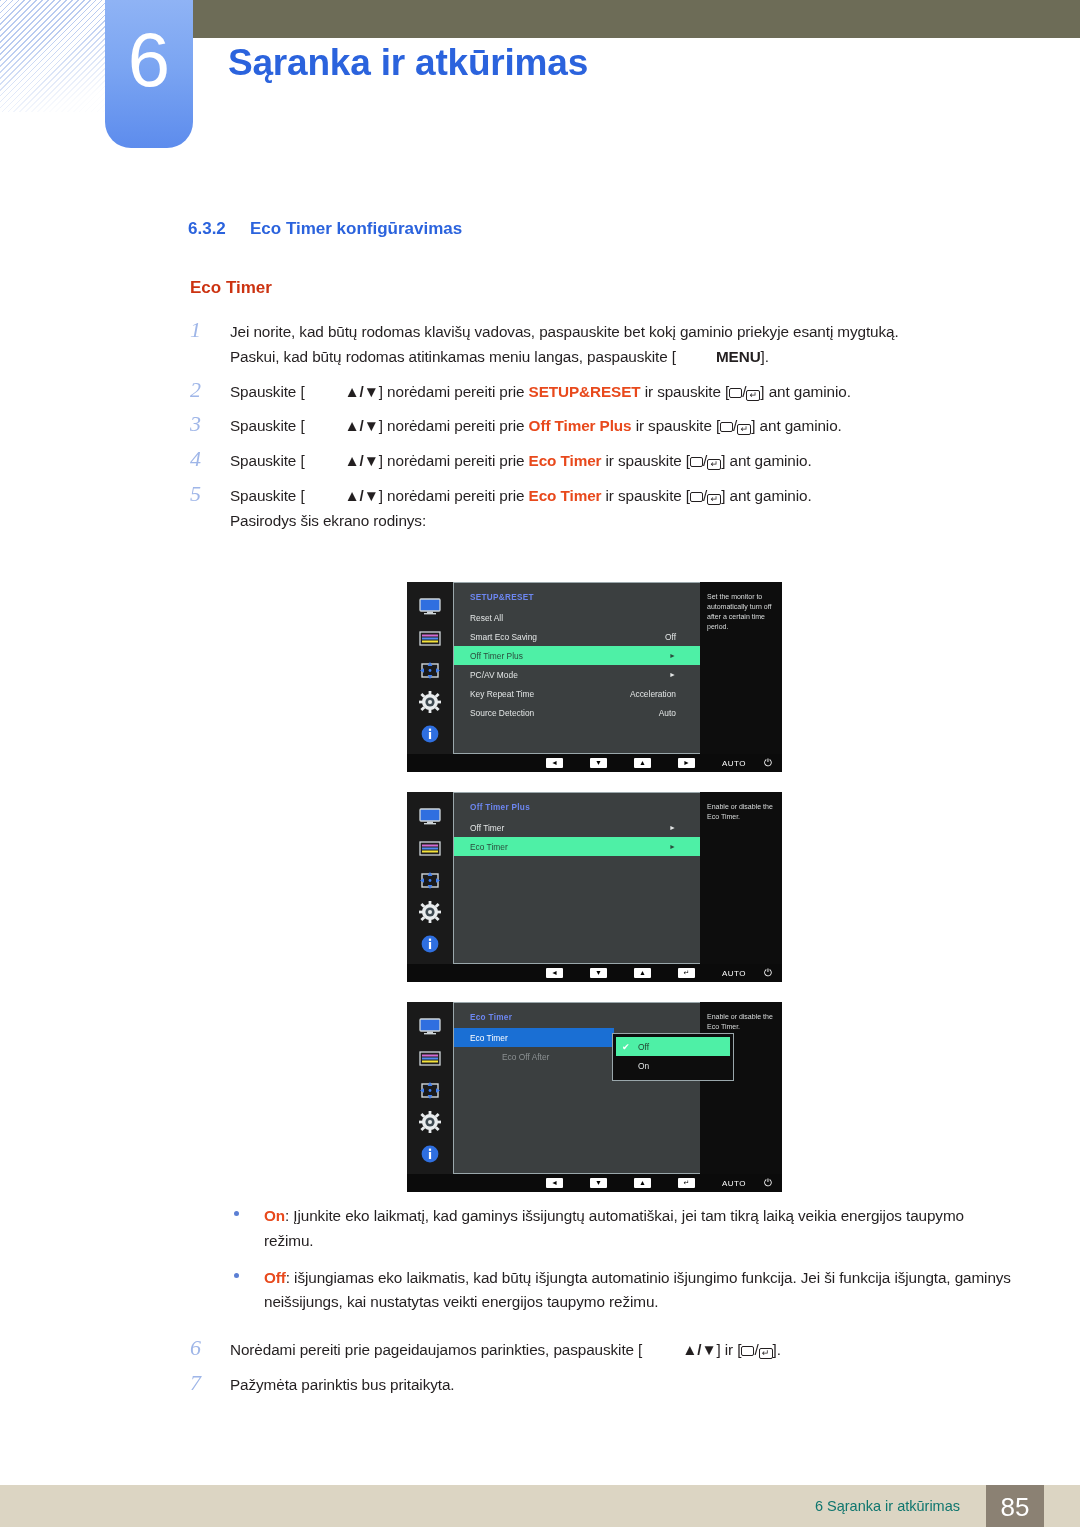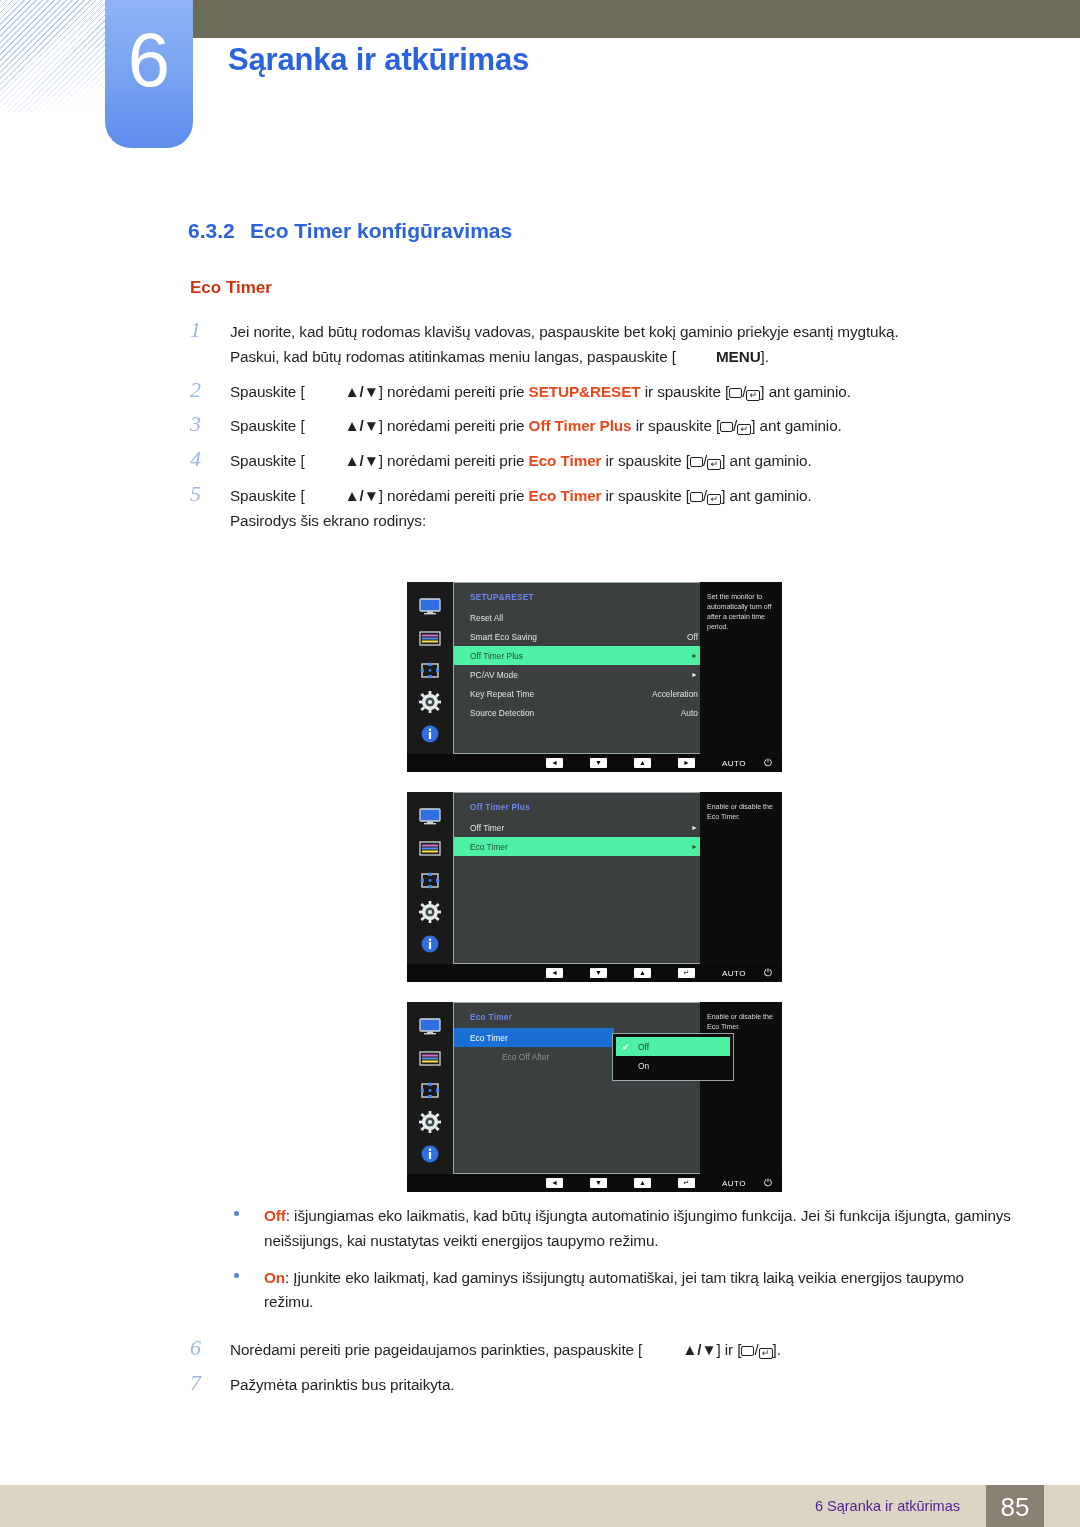--- a/index.html
+++ b/index.html
@@ -38,28 +38,28 @@
     z-index:3;
     display:flex; align-items:flex-start; justify-content:center;
   }
   .chapnum span {
     color:#ffffff; font-size:76px; line-height:1;
     font-weight:400; margin-top:22px;
     font-family:"Liberation Sans", sans-serif;
   }
   .chaptitle {
     position:absolute; left:228px; top:42px;
-    color:#2b63dd; font-size:31px; font-weight:bold;
+    color:#2b63dd; font-size:37px; font-weight:bold;
     letter-spacing:-0.2px;
     z-index:3;
   }
 
   .sec-head {
     position:absolute; left:188px; top:219px;
-    color:#2b63dd; font-size:21px; font-weight:bold;
+    color:#2b63dd; font-size:17px; font-weight:bold;
   }
   .sec-head .num { display:inline-block; width:62px; }
 
   .sub-head {
     position:absolute; left:190px; top:278px;
     color:#cc3311; font-size:17px; font-weight:bold;
   }
 
   .steps { position:absolute; left:190px; top:320px; width:810px; }
   .step { position:relative; padding-left:40px; margin-bottom:10px; }
@@ -108,21 +108,21 @@
     position:relative; flex:1; background:#3b3f40;
     border:1.1px solid #9aa7ab; border-right:none;
     padding:8px 0 0 0;
   }
   .osd-title {
     color:#6d87f2; font-size:8.2px; font-weight:bold;
     padding:2px 0 6px 16px; letter-spacing:.3px;
   }
   .osd-row {
     height:19px; display:flex; align-items:center;
-    padding:0 2px 0 16px; color:#e3e6e6; font-size:8.4px;
+    padding:0 24px 0 16px; color:#e3e6e6; font-size:8.4px;
   }
   .osd-row .lbl { flex:1; }
   .osd-row .val { font-size:8.4px; color:#e3e6e6; }
   .osd-row .arr { font-size:7px; color:#e3e6e6; }
   .osd-row.sel   { background:#4ef0a6; color:#2b4b3c; }
   .osd-row.sel .arr{ color:#2b4b3c; }
   .osd-row.selblue { background:#1a6fd4; color:#ffffff; width:160px; }
   .osd-row.dim { color:#8b9092;margin-left:32px; }
 
   .osd-help {
@@ -166,21 +166,21 @@
 
   .steps2 { position:absolute; left:190px; top:1338px; width:810px; }
 
   
   .footer {
     position:absolute; left:0; bottom:0; width:1080px; height:42px;
     background:#dcd5c3;
   }
   .footer .ftxt {
     position:absolute; right:120px; top:13px;
-    color:#4c1d95; font-size:14.5px;
+    color:#0f766e; font-size:14.5px;
   }
   .footer .fpage {
     position:absolute; right:36px; top:0; width:58px; height:45px;
     background:#8b8173; color:#ffffff;
     font-size:26px; display:flex; align-items:center; justify-content:center;
   }
 </style>
 </head>
 <body>
 
@@ -486,25 +486,25 @@
     <div class="bkey">▲</div>
     <div class="bkey">↵</div>
     <div class="bauto">AUTO</div>
     <div class="bpow">⏻</div>
   </div>
 </div>
 
 <div class="bullets">
   <div class="bullet">
     <span class="dot"></span>
-    <p><span class="or">Off</span><span>: išjungiamas eko laikmatis, kad būtų išjungta automatinio išjungimo funkcija. Jei ši funkcija išjungta, gaminys neišsijungs, kai nustatytas veikti energijos taupymo režimu.</span></p>
+    <p><span class="or">On</span><span>: Įjunkite eko laikmatį, kad gaminys išsijungtų automatiškai, jei tam tikrą laiką veikia energijos taupymo režimu.</span></p>
   </div>
   <div class="bullet">
     <span class="dot"></span>
-    <p><span class="or">On</span><span>: Įjunkite eko laikmatį, kad gaminys išsijungtų automatiškai, jei tam tikrą laiką veikia energijos taupymo režimu.</span></p>
+    <p><span class="or">Off</span><span>: išjungiamas eko laikmatis, kad būtų išjungta automatinio išjungimo funkcija. Jei ši funkcija išjungta, gaminys neišsijungs, kai nustatytas veikti energijos taupymo režimu.</span></p>
   </div>
 </div>
 
 <div class="steps2">
   <div class="step">
     <span class="n">6</span>
     <p><span>Norėdami pereiti prie pageidaujamos parinkties, paspauskite [</span><span class="bld">▲/▼</span><span>] ir [</span><span class="kbox"></span><span>/</span><span class="kent">↵</span><span>].</span></p>
   </div>
   <div class="step">
     <span class="n">7</span>

